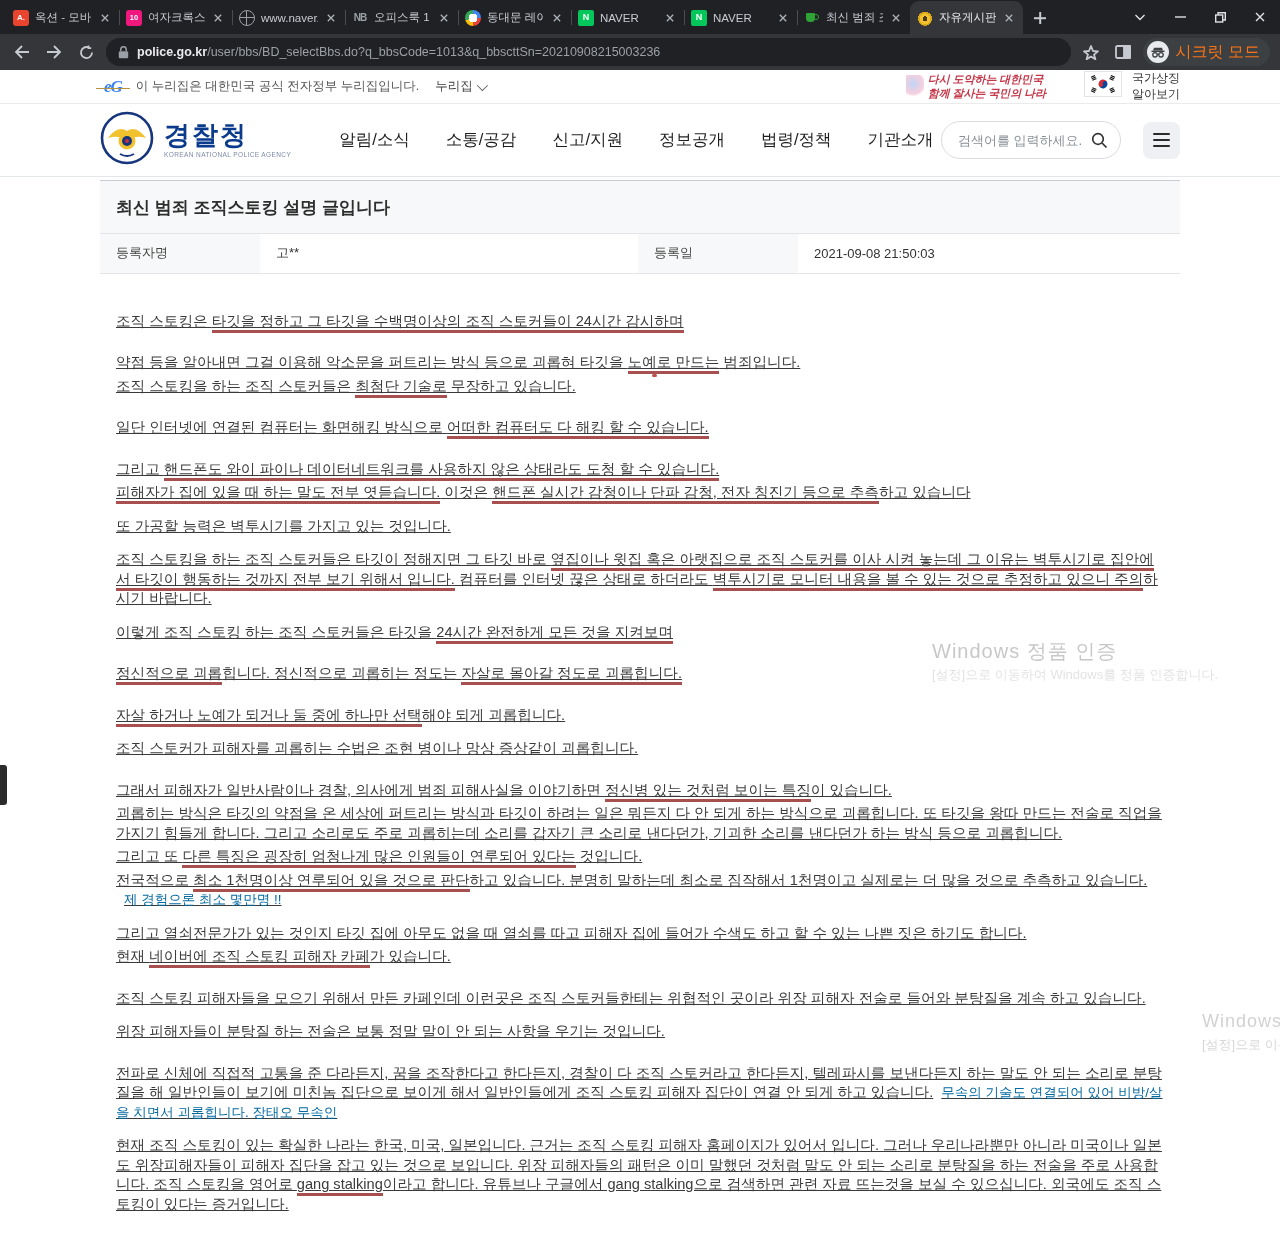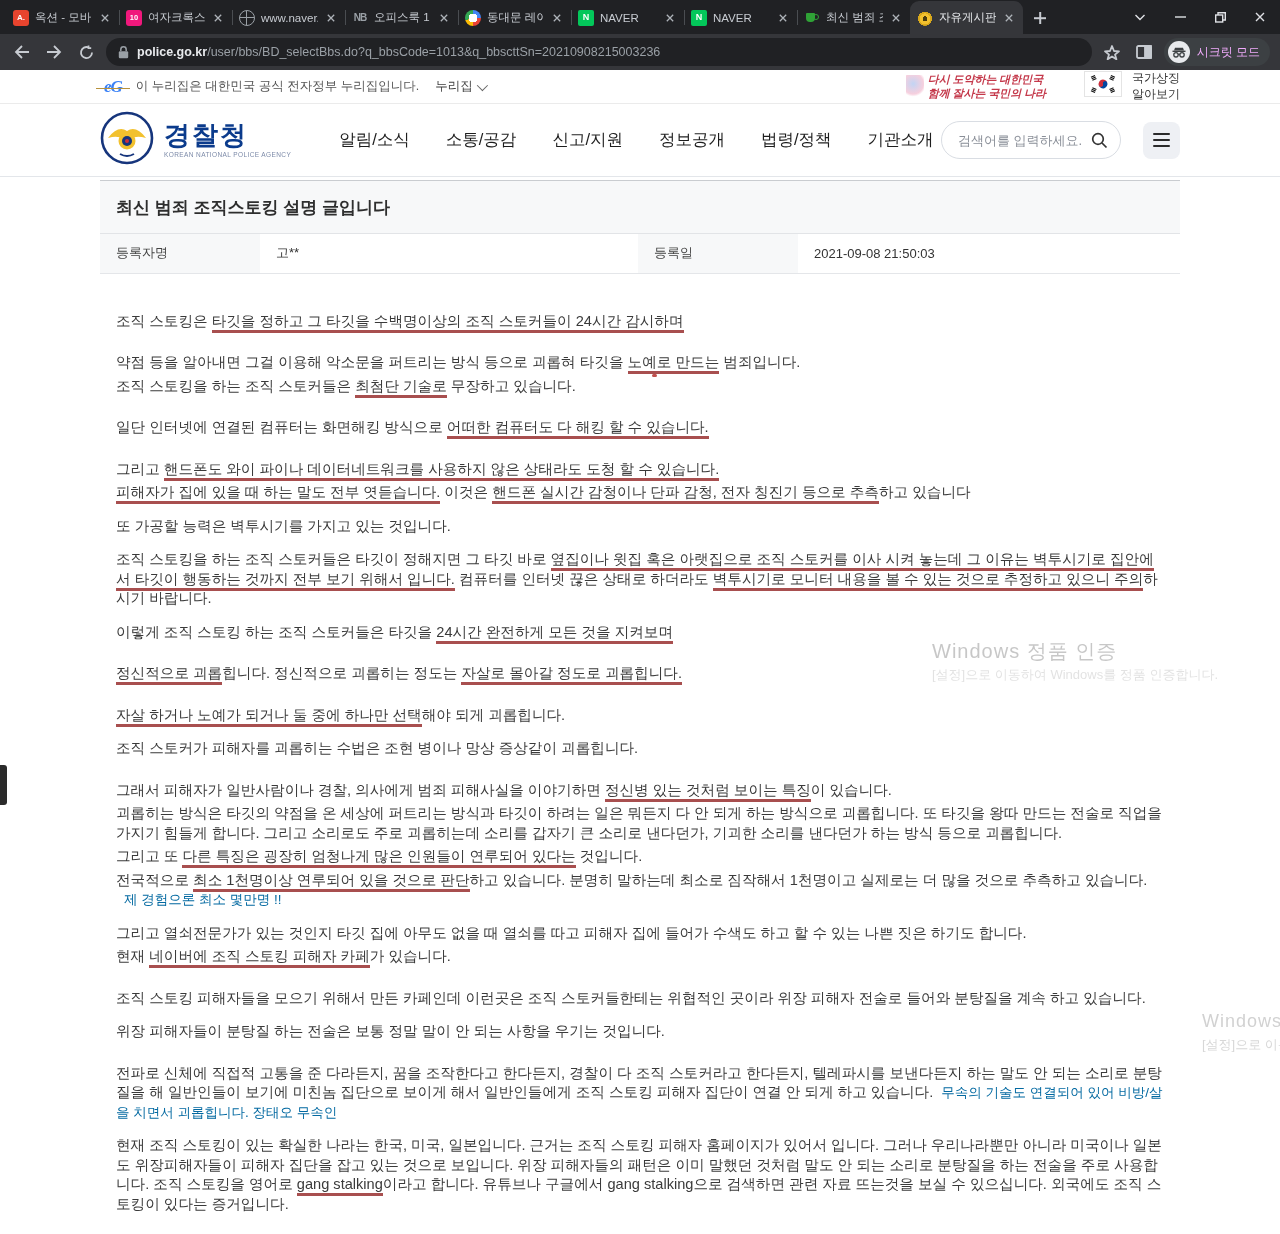--- a/index.html
+++ b/index.html
@@ -26,21 +26,21 @@
   .toolbar { height:36px; background:#35363a; display:flex; align-items:center; padding:0 10px; gap:8px; }
   .nav-ic { width:24px; height:24px; display:flex; align-items:center; justify-content:center; flex:none; }
   .nav-ic svg { stroke:#c7cbd1; fill:none; stroke-width:1.8; }
   .urlbar { flex:1; height:28px; background:#202124; border-radius:14px; display:flex; align-items:center; padding:0 12px; gap:8px; overflow:hidden; }
   .urlbar svg { flex:none; }
   .url-text { font-size:12.5px; white-space:nowrap; overflow:hidden; }
   .url-domain { color:#e8eaed; font-weight:bold; }
   .url-path { color:#9aa0a6; }
   .incog { display:flex; align-items:center; gap:7px; padding:3px 10px 3px 4px; border-radius:16px; background:#3c4043; flex:none; }
   .incog-circle { width:22px; height:22px; border-radius:50%; background:#e8eaed; display:flex; align-items:center; justify-content:center; }
-  .incog-label { color:#f0abfc; font-size:12px; white-space:nowrap; }
+  .incog-label { color:#f97316; font-size:16px; white-space:nowrap; }
 
   
   .fav { width:16px; height:16px; border-radius:3px; display:flex; align-items:center; justify-content:center;
          font-size:9px; font-weight:bold; color:#fff; flex:none; line-height:1; }
   .fav-auction { background:#e8442e; font-size:8px; }
   .fav-ten { background:#f0187c; font-size:7.5px; }
   .fav-globe { border-radius:50%; border:1.5px solid #9aa0a6;
       background:linear-gradient(#9aa0a6 0 0) center/100% 1.3px no-repeat,
                  linear-gradient(#9aa0a6 0 0) center/1.3px 100% no-repeat; }
   .fav-nb { color:#9aa0a6; font-size:10px; letter-spacing:-1px; }
@@ -91,21 +91,21 @@
   .post-title-bar { margin-top:3px; background:#f7f8f9; border-top:1px solid #c9ccd0; border-bottom:1px solid #e2e4e7;
                     padding:15px 16px 14px; }
   .post-title { font-size:17px; font-weight:bold; color:#2e2e2e; }
 
   .info-table { width:100%; border-collapse:collapse; table-layout:fixed; }
   .info-table td { height:39px; font-size:13px; vertical-align:middle; border-bottom:1px solid #e4e6e9; padding-left:16px; }
   .info-table td.lbl { background:#f7f8f9; color:#444; width:160px; }
   .info-table td.val { color:#333; }
 
   .post-body { position:relative; padding:34px 16px 30px; font-size:14.6px; color:#3a3a3a; line-height:19.5px; }
-  .post-body p { margin:4px 0; }
+  .post-body p { margin:4px 0;text-decoration:underline; }
   .post-body p.gap-lg { margin-top:22px; }
   .post-body p.gap-sm { margin-top:14px; }
   .ul { border-bottom:3px solid #a84f4f; padding-bottom:1px; }
   .annot { color:#0369a1; padding-left:8px; font-size:13.5px; }
 
   .stray-dot { position:absolute; left:552px; top:100px; width:5px; height:3px; background:#c0504d; border-radius:2px; }
 
   .wm { position:absolute; pointer-events:none; white-space:nowrap; }
   .wm .wm1 { font-size:20px; color:rgba(130,130,130,.45); letter-spacing:1px; }
   .wm .wm2 { font-size:13px; color:rgba(150,150,150,.28); margin-top:4px; }

